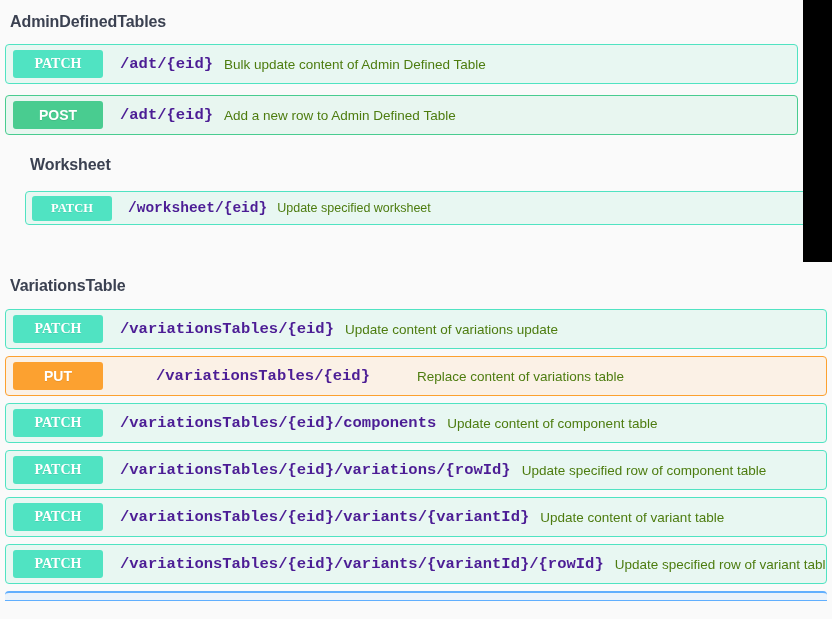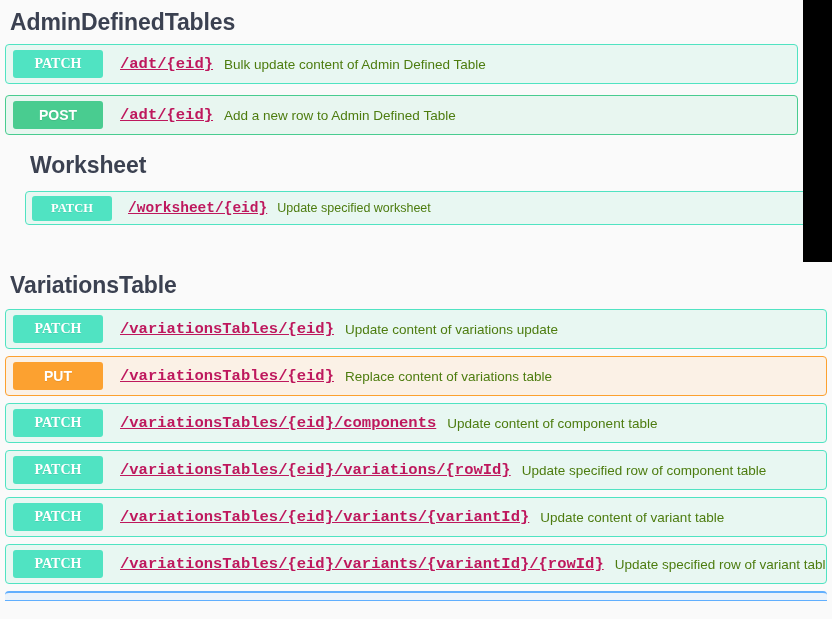--- a/index.html
+++ b/index.html
@@ -21,62 +21,61 @@
   .inner-bottom{width:832px;}
 
   
   .sec-head{
     background:#fafafa;
     padding:0 10px;
     display:flex;align-items:center;
   }
   .sec-head h3{
     margin:0;
-    font-size:23px;
+    font-size:16px;
     font-weight:bold;
     color:#3b4151;
     letter-spacing:-0.1px;
     line-height:1;
   }
   .sec-head.h-top{height:44px;}
   .sec-head.h-ws{height:52px;}
   .sec-head.h-vt{height:47px;}
 
   
   .op-wrap{padding:0 5px;}
   .op{
     display:flex;align-items:center;
     border-radius:4px;
     border:1px solid;
     box-sizing:border-box;
   }
   .op.patch{background:#e8f7f2;border-color:#50e3c2;}
   .op.post {background:#e8f6f0;border-color:#49cc90;}
-  .op.put  {background:#fbf1e6;border-color:#fca130;}
+  .op.put  {background:#fbf1e6;border-color:#fca130;gap:36px;}
 
   .method{
     flex:0 0 auto;
     text-align:center;
     border-radius:3px;
     color:#fff;
     font-family:"Liberation Sans", sans-serif;
     font-weight:bold;
     text-shadow:0 1px 0 rgba(0,0,0,.08);
     box-sizing:border-box;
   }
   .method.patch{background:#50e3c2;font-family:Liberation Serif, serif;}
   .method.post {background:#49cc90;}
   .method.put  {background:#fca130;}
 
   .path{
     font-family:"Liberation Mono", monospace;
     font-weight:bold;
-    color:#be185d;
+    color:#4c1d95;
     white-space:nowrap;
-    text-decoration:underline;
   }
   .desc{
     color:#4d7c0f;
     white-space:nowrap;
     overflow:hidden;
   }
 
   
   .sA .op{height:40px;}
   .sA .method{width:90px;height:28px;line-height:28px;font-size:14px;margin-left:7px;}

